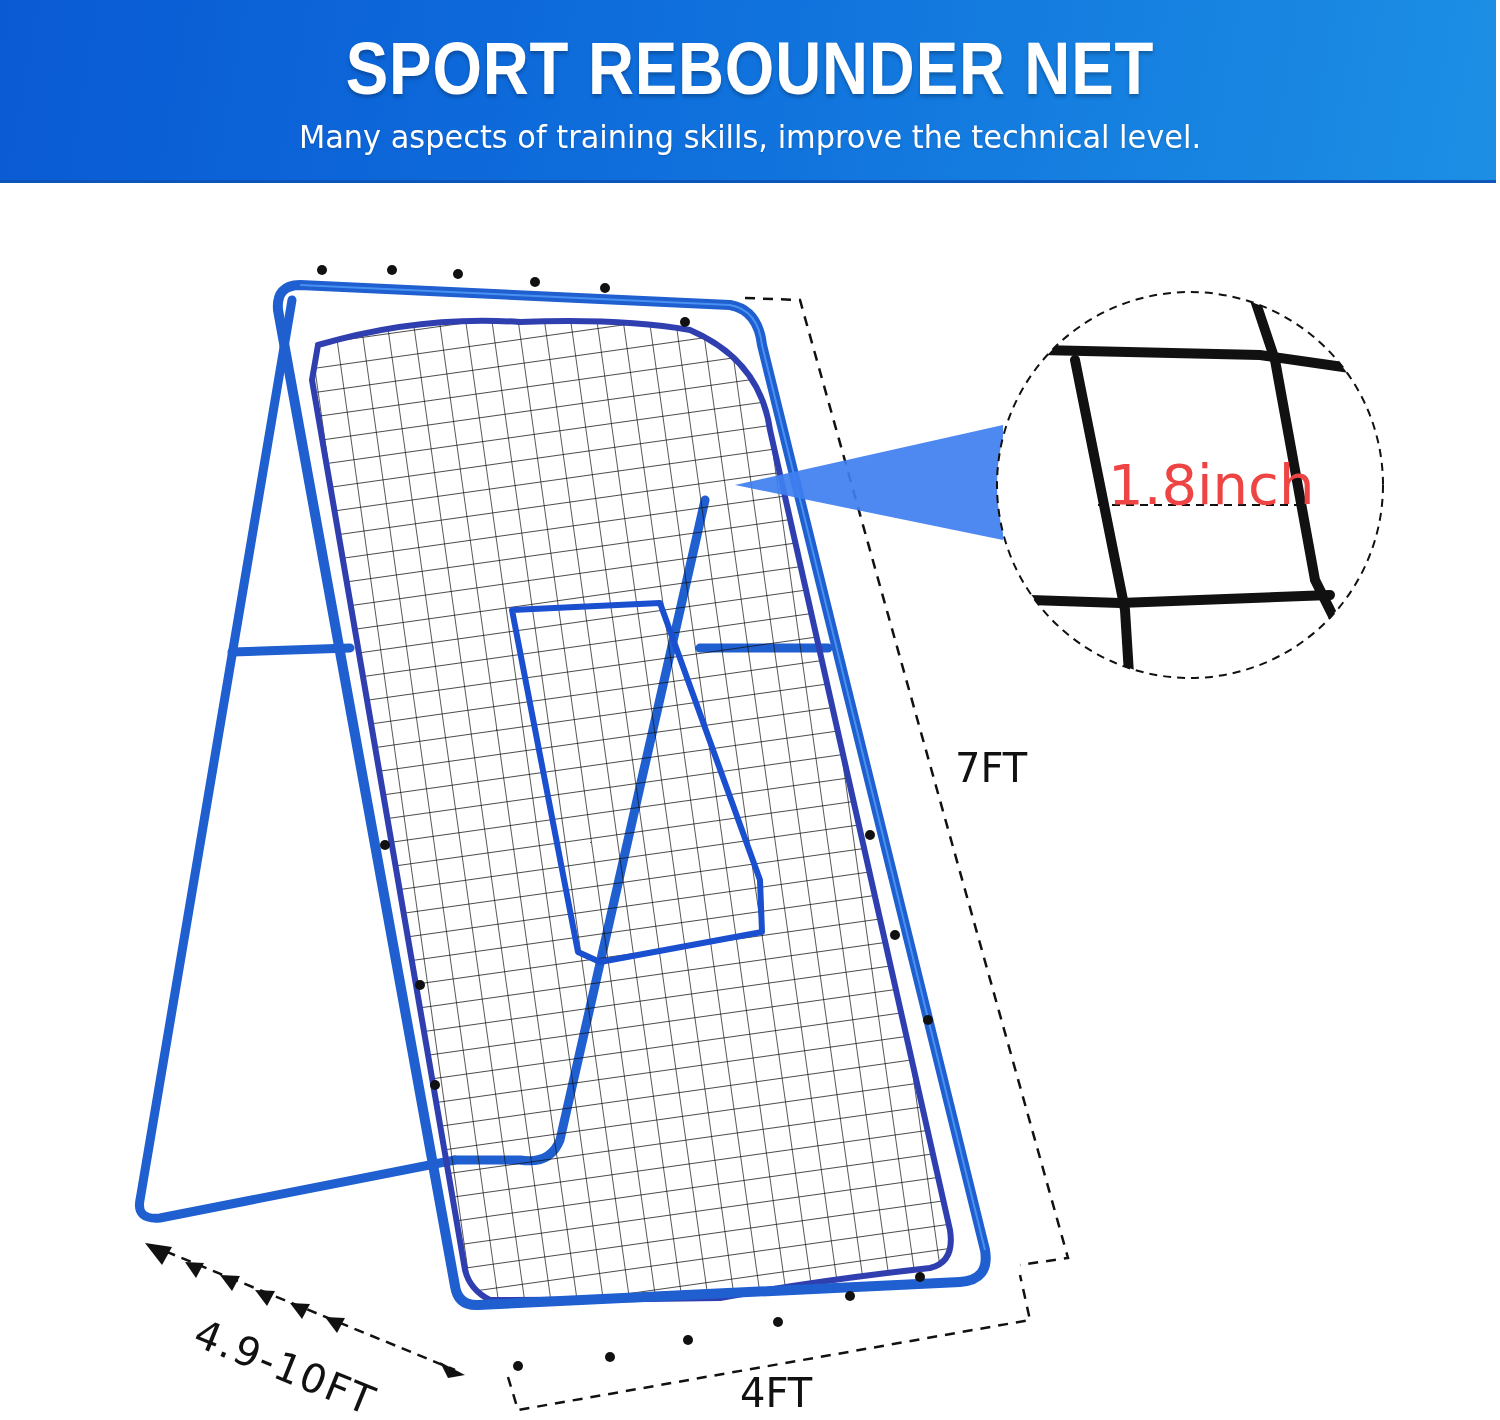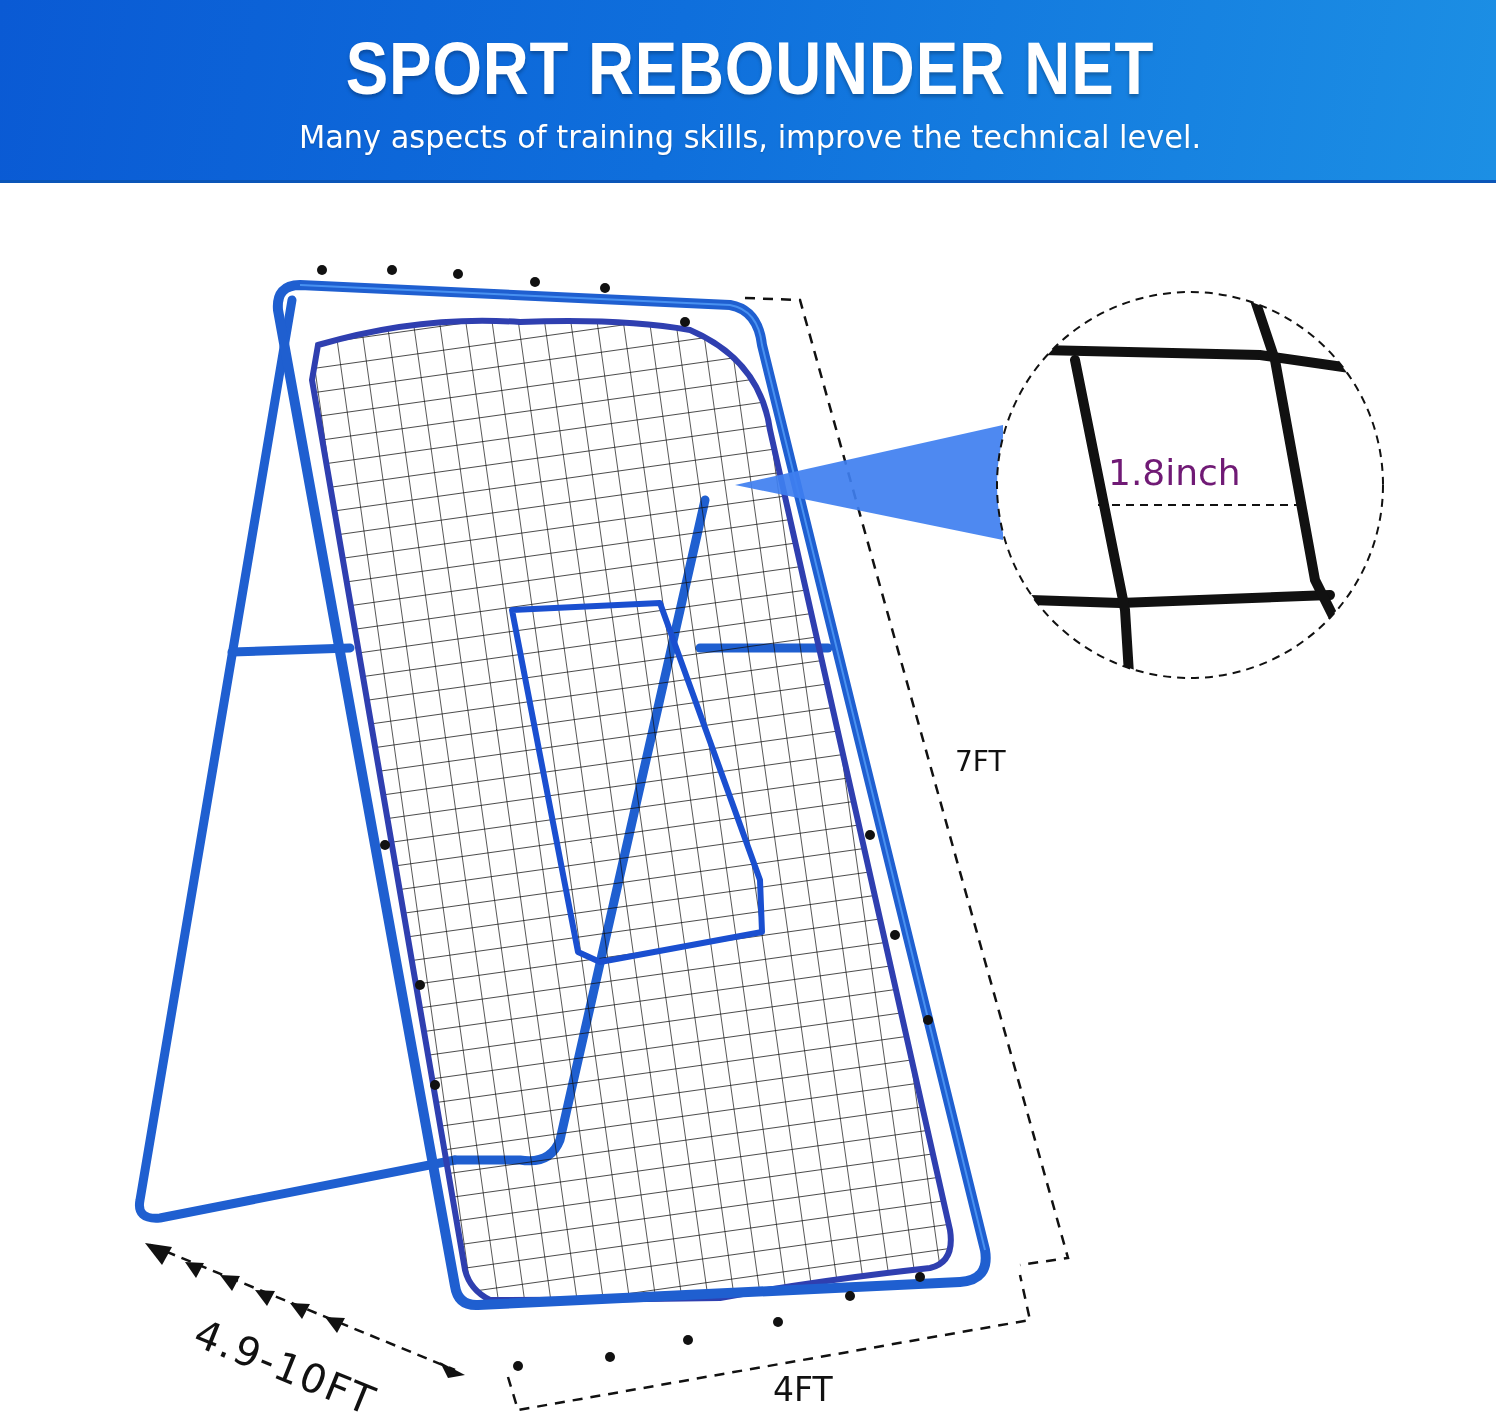--- a/index.html
+++ b/index.html
@@ -8,24 +8,24 @@
     background:linear-gradient(100deg,#0a5ad4 0%,#0f6fdc 45%,#1c8fe4 100%);
     border-bottom:3px solid #0b56b8;}
   .title{position:absolute;left:0;top:26px;width:1500px;text-align:center;color:#ffffff;
     font-family:"Liberation Sans",sans-serif;font-weight:700;font-size:74px;letter-spacing:1px;
     text-shadow:0 3px 4px rgba(0,0,0,0.25);transform:scaleX(0.86);transform-origin:center;}
   .subtitle{position:absolute;left:0;top:118px;width:1500px;text-align:center;color:#ffffff;
     font-family:"DejaVu Sans",sans-serif;font-size:32px;font-weight:400;
     text-shadow:0 1px 2px rgba(0,0,0,0.2);transform:scaleX(0.95);transform-origin:center;}
   .product{position:absolute;left:0;top:0;width:1500px;height:1420px;}
   .dim-label{position:absolute;color:#111;font-family:"DejaVu Sans",sans-serif;font-weight:400;}
-  .dim-7ft{left:955px;top:745px;font-size:28px;}
-  .dim-4ft{left:773px;top:1370px;font-size:33px;}
+  .dim-7ft{left:955px;top:745px;font-size:40px;}
+  .dim-4ft{left:740px;top:1370px;font-size:40px;}
   .dim-depth{left:205px;top:1310px;font-size:40px;transform:rotate(22deg);transform-origin:left top;letter-spacing:2px;}
-  .mesh-label{position:absolute;left:1108px;top:452px;font-size:36px;color:#701a75;font-family:"DejaVu Sans",sans-serif;}
+  .mesh-label{position:absolute;left:1108px;top:452px;font-size:56px;color:#ef4444;font-family:"DejaVu Sans",sans-serif;}
 </style>
 </head>
 <body>
 
 <div class="header">
   <div class="title">SPORT REBOUNDER NET</div>
   <div class="subtitle">Many aspects of training skills, improve the technical level.</div>
 </div>
 
 <svg class="product" viewBox="0 0 1500 1420" xmlns="http://www.w3.org/2000/svg">

